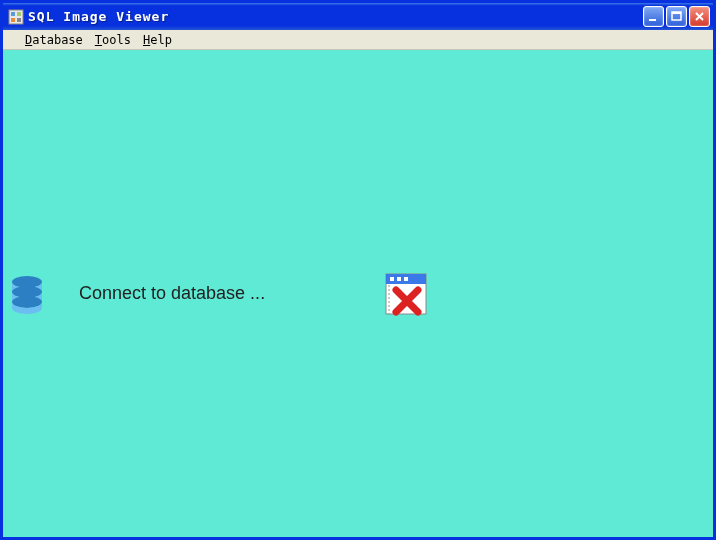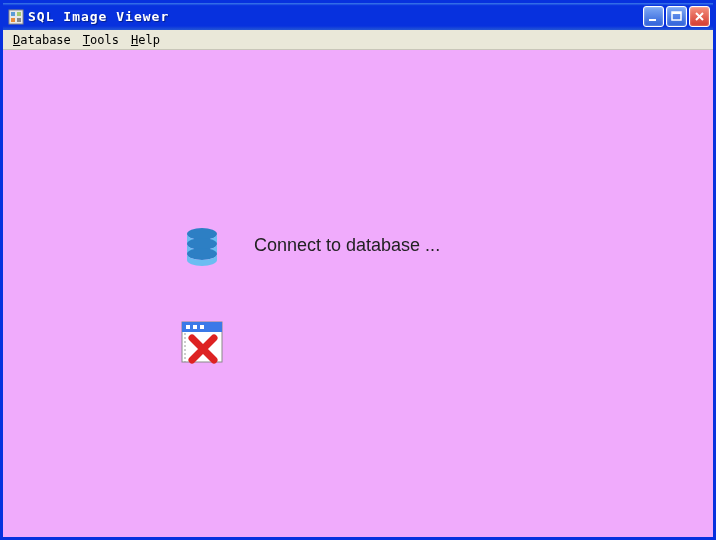--- a/index.html
+++ b/index.html
@@ -63,36 +63,36 @@
     }
     .win-btn.close {
       background: linear-gradient(to bottom, #f48f7e, #d43a2d);
     }
     .menubar {
       height: 20px;
       background: #eae8d9;
       border-bottom: 1px solid #c8c6b8;
       display: flex;
       align-items: center;
-      padding: 0 4px;
+      padding: 0 16px;
       font-family: "SimSun", "MS Sans Serif", monospace;
       font-size: 12px;
       color: #000;
       flex-shrink: 0;
     }
     .menu-item {
       padding: 1px 6px;
       cursor: default;
     }
     .menu-item .ul { text-decoration: underline; }
     .content {
       flex: 1;
-      background: #f0abfc;
+      background: #5eead4;
       display: flex;
-      flex-direction: column;
+      flex-direction: row;
       align-items: center;
       justify-content: center;
       gap: 48px;
     }
     .action-row {
       display: flex;
       align-items: center;
       gap: 28px;
       width: 360px;
     }

